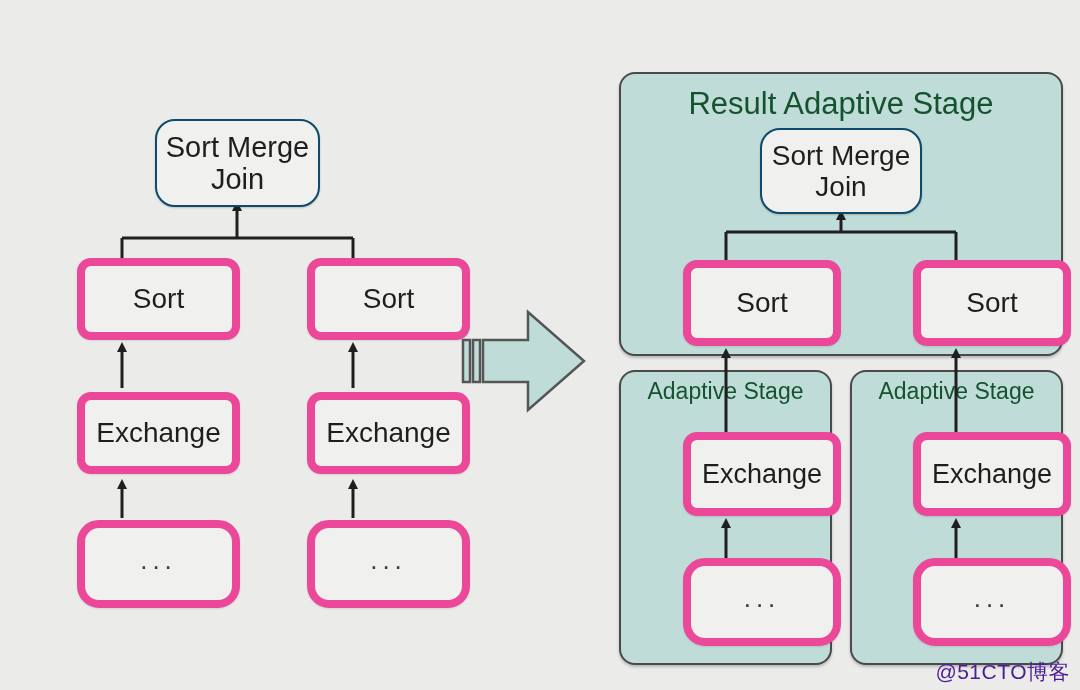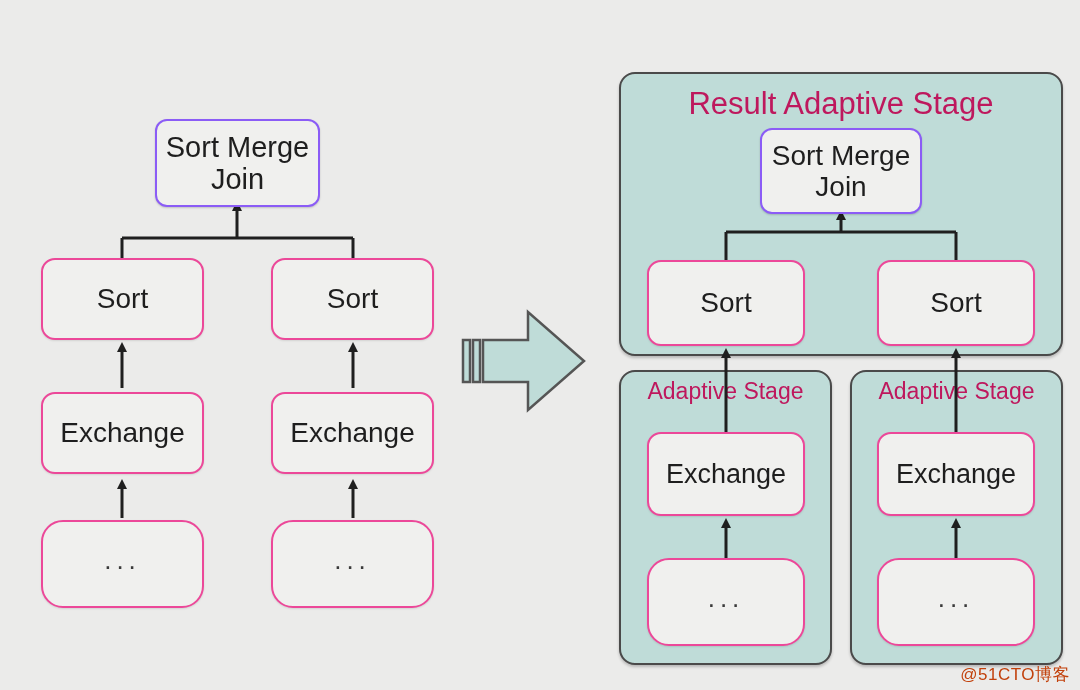--- a/index.html
+++ b/index.html
@@ -28,27 +28,28 @@
     background: #f0f0ee;
     display: flex;
     align-items: center;
     justify-content: center;
     text-align: center;
     color: #1e1e1e;
     line-height: 1.12;
     white-space: pre-line;
   }
   .node.tan {
-    border: 2px solid #ec4899;
+    border: 8px solid #ec4899;
     border-radius: 14px;
     box-shadow: 0 1px 2px rgba(0,0,0,0.10);
+    margin-left: 36px;
   }
   .node.dark {
-    border: 2px solid #8b5cf6;
-    border-radius: 12px;
+    border: 2px solid #0c4a6e;
+    border-radius: 20px;
     box-shadow: 0 1px 2px rgba(0,0,0,0.18);
   }
   .node.dots {
     border-radius: 22px;
   }
   .dots-glyph {
     letter-spacing: 5px;
     font-size: 26px;
     color: #3a3a3a;
     line-height: 1;
@@ -61,21 +62,21 @@
     box-sizing: border-box;
     background: #bfdcd8;
     border: 2px solid #4a4a4a;
     border-radius: 16px;
     box-shadow: 0 2px 3px rgba(0,0,0,0.22);
   }
   .panel-title {
     position: absolute;
     width: 100%;
     text-align: center;
-    color: #be185d;
+    color: #14532d;
     left: 0;
   }
   .panel-title.big {
     font-size: 31px;
     top: 12px;
   }
   .panel-title.small {
     font-size: 23px;
     top: 6px;
   }
@@ -87,22 +88,22 @@
     width: 1080px;
     height: 690px;
     pointer-events: none;
   }
 
   
   .watermark {
     position: absolute;
     right: 10px;
     bottom: 4px;
-    font-size: 17px;
-    color: #c2410c;
+    font-size: 21px;
+    color: #4c1d95;
     letter-spacing: 0.5px;
     text-align: right;
   }
 </style>
 </head>
 <body>
 
 <div id="canvas">
 
   <svg class="lines" viewBox="0 0 1080 690" width="1080" height="690">

